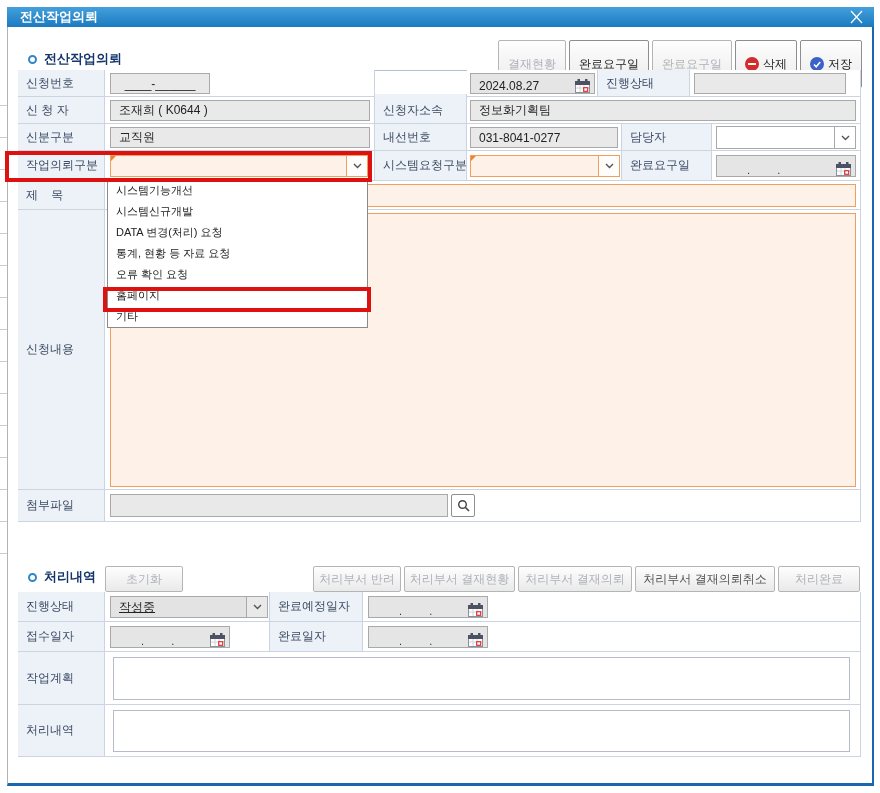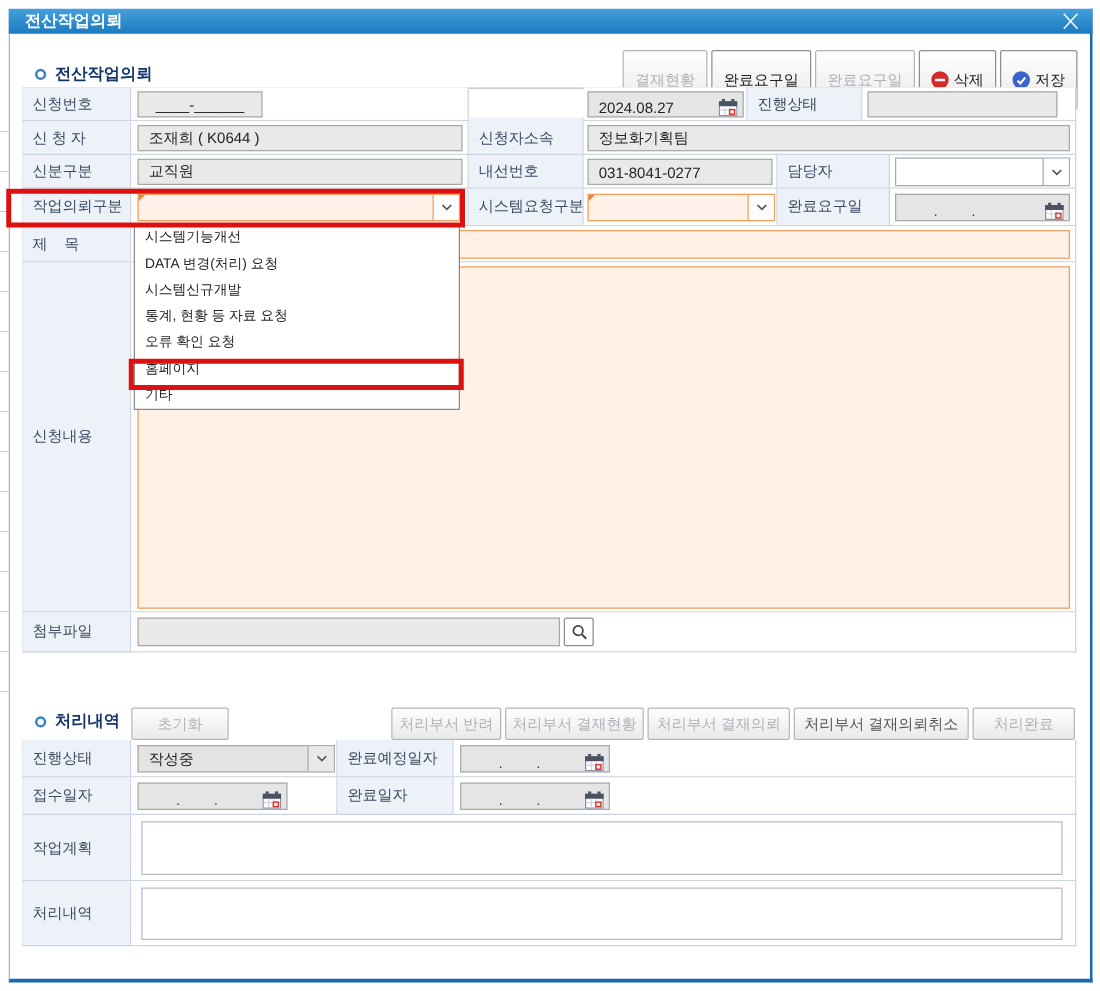--- a/index.html
+++ b/index.html
@@ -204,22 +204,22 @@
   <span style="display:inline-flex;">
     <svg width="13" height="13" viewBox="0 0 13 13">
         <circle cx="5.5" cy="5.5" r="3.8" stroke="#444" stroke-width="1.4" fill="none"></circle>
         <line x1="8.5" y1="8.5" x2="12" y2="12" stroke="#444" stroke-width="1.6"></line>
       </svg>
   </span>
 </div>
 
 <div class="abs ddlist" style="left:107px;top:179px;width:261px;height:149px;">
   <div class="dditem">시스템기능개선</div>
+  <div class="dditem">시스템신규개발</div>
   <div class="dditem">DATA 변경(처리) 요청</div>
-  <div class="dditem">시스템신규개발</div>
   <div class="dditem">통계, 현황 등 자료 요청</div>
   <div class="dditem">오류 확인 요청</div>
   <div class="dditem">홈페이지</div>
   <div class="dditem">기타</div>
 </div>
 
 <div class="abs redbox" style="left:5px;top:151px;width:367px;height:31px;"></div>
 <div class="abs redbox" style="left:103px;top:287px;width:268px;height:25px;"></div>
 
 <div class="abs sechead" style="left:28px;top:568px;">
@@ -230,21 +230,21 @@
 <span class="btn abs" style="left:313px;top:566px;width:88px;">처리부서 반려</span>
 <span class="btn abs" style="left:404px;top:566px;width:111px;">처리부서 결재현황</span>
 <span class="btn abs" style="left:518px;top:566px;width:114px;">처리부서 결재의뢰</span>
 <span class="btn semi abs" style="left:635px;top:566px;width:140px;">처리부서 결재의뢰취소</span>
 <span class="btn abs" style="left:778px;top:566px;width:82px;">처리완료</span>
 
 <div class="abs tbl" style="left:18px;top:592px;width:843px;height:165px;"></div>
 
 <div class="abs lab" style="left:18px;top:592px;width:87px;height:30px;">진행상태</div>
 <div class="abs cell" style="left:105px;top:592px;width:165px;height:30px;"></div>
-<div class="abs combo gray" style="left:110px;top:596px;width:158px;height:22px;">
+<div class="abs combo gray" style="left:110px;top:596px;width:158px;height:22px;text-decoration:underline;">
   <span class="val">작성중</span>
   <span class="chev">
     <svg width="9" height="6" viewBox="0 0 9 6">
         <path d="M1 1 L4.5 4.5 L8 1" stroke="#555" stroke-width="1.4" fill="none"></path>
       </svg>
   </span>
 </div>
 <div class="abs lab" style="left:270px;top:592px;width:93px;height:30px;">완료예정일자</div>
 <div class="abs cell" style="left:363px;top:592px;width:498px;height:30px;"></div>
 <div class="abs wf datef" style="left:368px;top:596px;width:120px;height:22px;">

